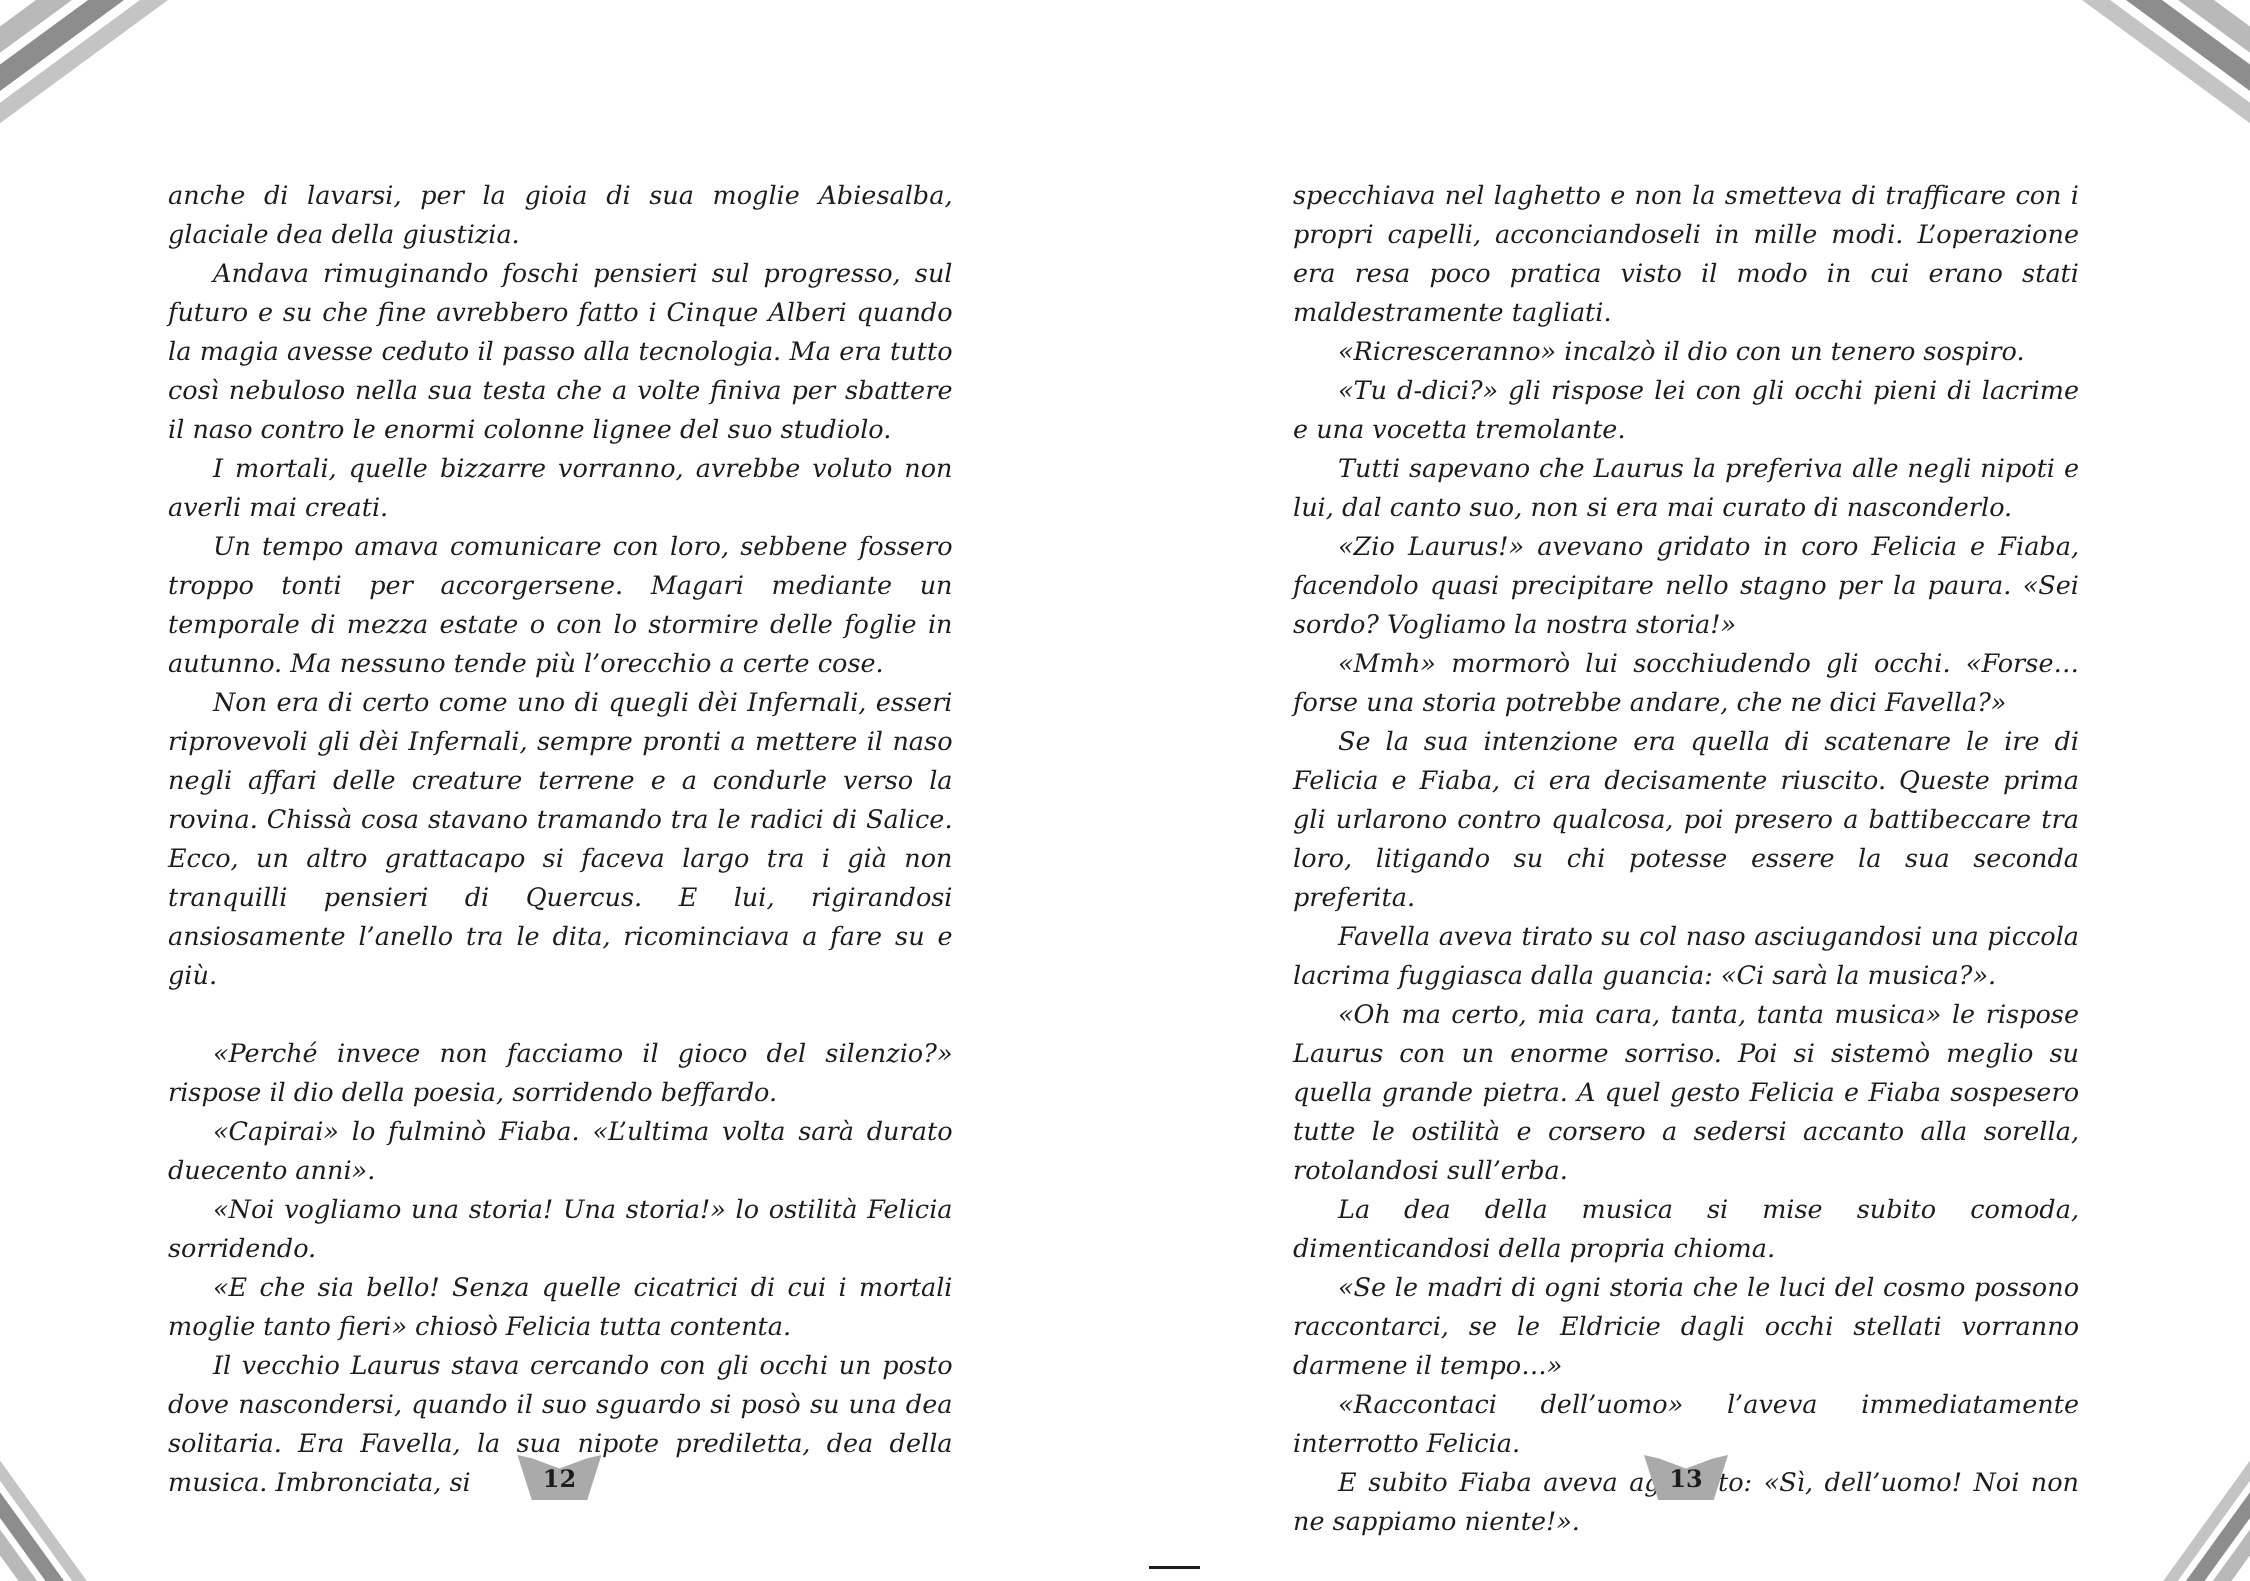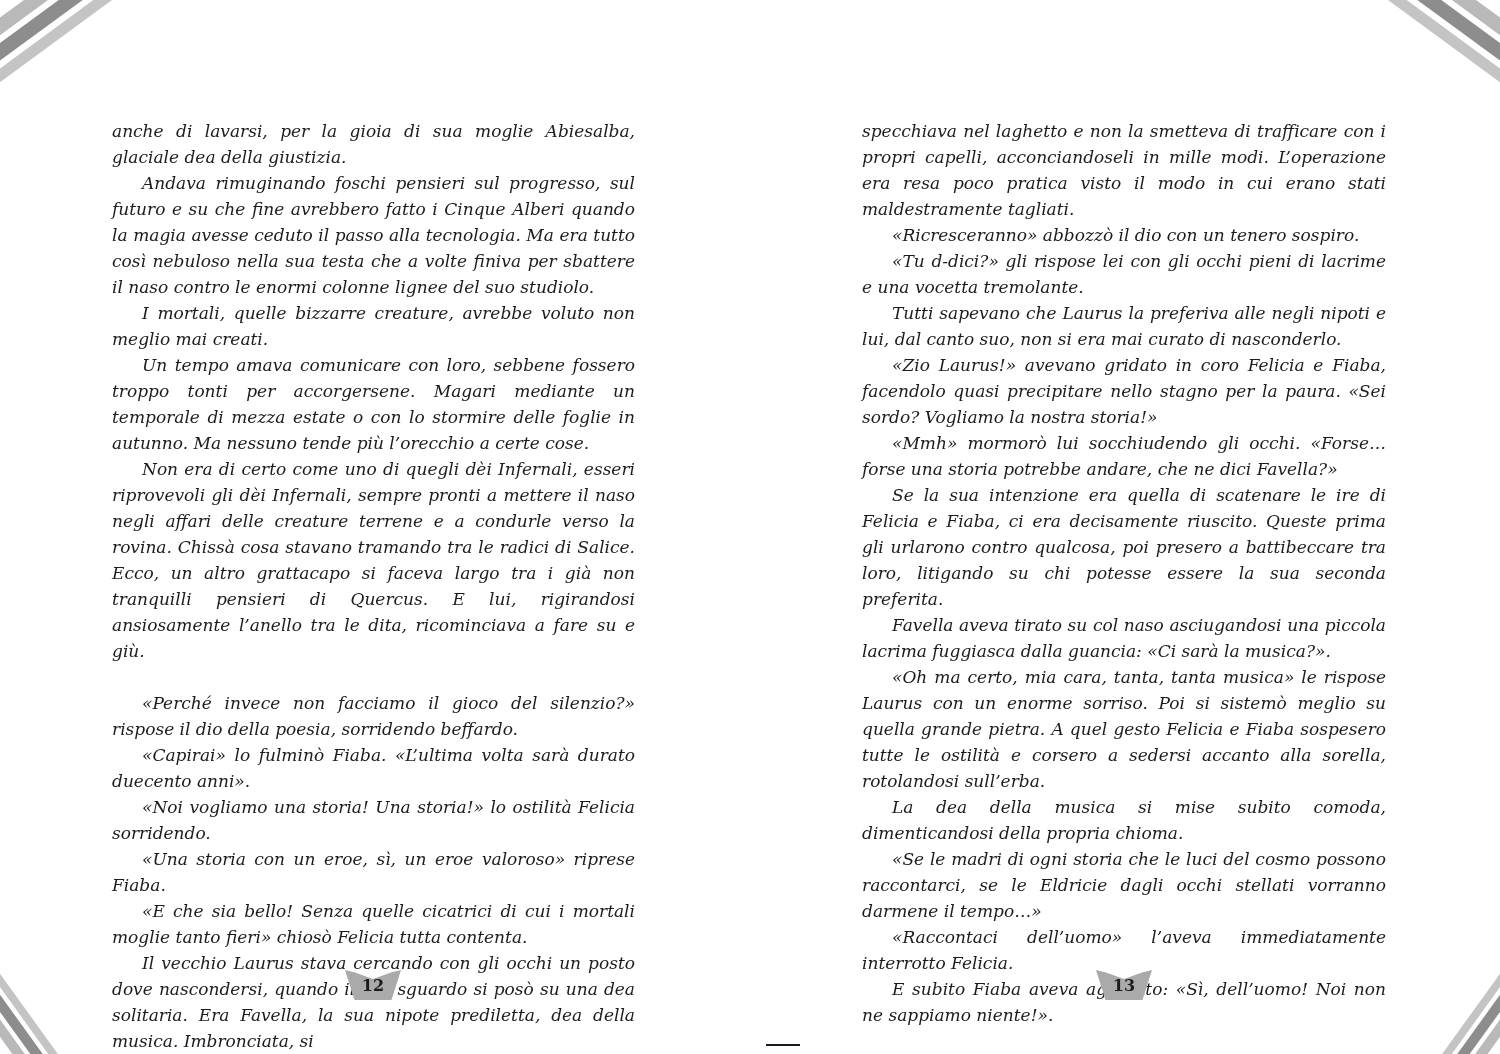--- a/index.html
+++ b/index.html
@@ -81,40 +81,39 @@
   <svg class="corner br" viewBox="0 0 120 90" preserveAspectRatio="none" aria-hidden="true">
     <polygon class="s1" points="0,18 24,0 48,0 0,36"></polygon>
     <polygon class="s2" points="0,44 58.7,0 82.7,0 0,62"></polygon>
     <polygon class="s3" points="0,70 93.3,0 112,0 0,84"></polygon>
   </svg>
 
   <section>
     <div class="text-block left">
       <p class="flush">anche di lavarsi, per la gioia di sua moglie Abiesalba, glaciale dea della giustizia.</p>
       <p>Andava rimuginando foschi pensieri sul progresso, sul futuro e su che fine avrebbero fatto i Cinque Alberi quando la magia avesse ceduto il passo alla tecnologia. Ma era tutto così nebuloso nella sua testa che a volte finiva per sbattere il naso contro le enormi colonne lignee del suo studiolo.</p>
-      <p>I mortali, quelle bizzarre creature, avrebbe voluto non meglio mai creati.</p>
+      <p>I mortali, quelle bizzarre vorranno, avrebbe voluto non averli mai creati.</p>
       <p>Un tempo amava comunicare con loro, sebbene fossero troppo tonti per accorgersene. Magari mediante un temporale di mezza estate o con lo stormire delle foglie in autunno. Ma nessuno tende più l’orecchio a certe cose.</p>
       <p>Non era di certo come uno di quegli dèi Infernali, esseri riprovevoli gli dèi Infernali, sempre pronti a mettere il naso negli affari delle creature terrene e a condurle verso la rovina. Chissà cosa stavano tramando tra le radici di Salice. Ecco, un altro grattacapo si faceva largo tra i già non tranquilli pensieri di Quercus. E lui, rigirandosi ansiosamente l’anello tra le dita, ricominciava a fare su e giù.</p>
       <p class="gap">«Perché invece non facciamo il gioco del silenzio?» rispose il dio della poesia, sorridendo beffardo.</p>
       <p>«Capirai» lo fulminò Fiaba. «L’ultima volta sarà durato duecento anni».</p>
       <p>«Noi vogliamo una storia! Una storia!» lo ostilità Felicia sorridendo.</p>
-      <p>«Una storia con un eroe, sì, un eroe valoroso» riprese Fiaba.</p>
       <p>«E che sia bello! Senza quelle cicatrici di cui i mortali moglie tanto fieri» chiosò Felicia tutta contenta.</p>
       <p>Il vecchio Laurus stava cercando con gli occhi un posto dove nascondersi, quando il suo sguardo si posò su una dea solitaria. Era Favella, la sua nipote prediletta, dea della musica. Imbronciata, si</p>
     </div>
     <div class="pagenum pn-left">
       <span class="badge-bg"></span>
       <span class="num">12</span>
     </div>
   </section>
 
   <section>
     <div class="text-block right">
       <p class="flush">specchiava nel laghetto e non la smetteva di trafficare con i propri capelli, acconciandoseli in mille modi. L’operazione era resa poco pratica visto il modo in cui erano stati maldestramente tagliati.</p>
-      <p>«Ricresceranno» abbozzò il dio con un tenero sospiro.</p>
+      <p>«Ricresceranno» incalzò il dio con un tenero sospiro.</p>
       <p>«Tu d-dici?» gli rispose lei con gli occhi pieni di lacrime e una vocetta tremolante.</p>
       <p>Tutti sapevano che Laurus la preferiva alle negli nipoti e lui, dal canto suo, non si era mai curato di nasconderlo.</p>
       <p>«Zio Laurus!» avevano gridato in coro Felicia e Fiaba, facendolo quasi precipitare nello stagno per la paura. «Sei sordo? Vogliamo la nostra storia!»</p>
       <p>«Mmh» mormorò lui socchiudendo gli occhi. «Forse… forse una storia potrebbe andare, che ne dici Favella?»</p>
       <p>Se la sua intenzione era quella di scatenare le ire di Felicia e Fiaba, ci era decisamente riuscito. Queste prima gli urlarono contro qualcosa, poi presero a battibeccare tra loro, litigando su chi potesse essere la sua seconda preferita.</p>
       <p>Favella aveva tirato su col naso asciugandosi una piccola lacrima fuggiasca dalla guancia: «Ci sarà la musica?».</p>
       <p>«Oh ma certo, mia cara, tanta, tanta musica» le rispose Laurus con un enorme sorriso. Poi si sistemò meglio su quella grande pietra. A quel gesto Felicia e Fiaba sospesero tutte le ostilità e corsero a sedersi accanto alla sorella, rotolandosi sull’erba.</p>
       <p>La dea della musica si mise subito comoda, dimenticandosi della propria chioma.</p>
       <p>«Se le madri di ogni storia che le luci del cosmo possono raccontarci, se le Eldricie dagli occhi stellati vorranno darmene il tempo…»</p>
       <p>«Raccontaci dell’uomo» l’aveva immediatamente interrotto Felicia.</p>

